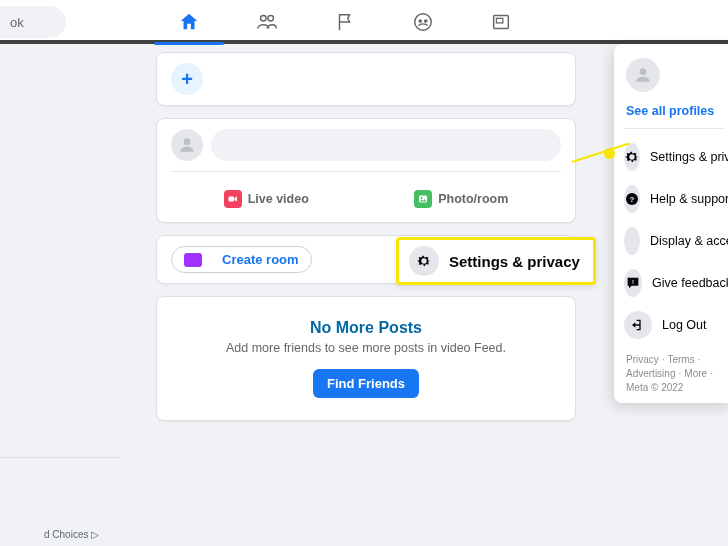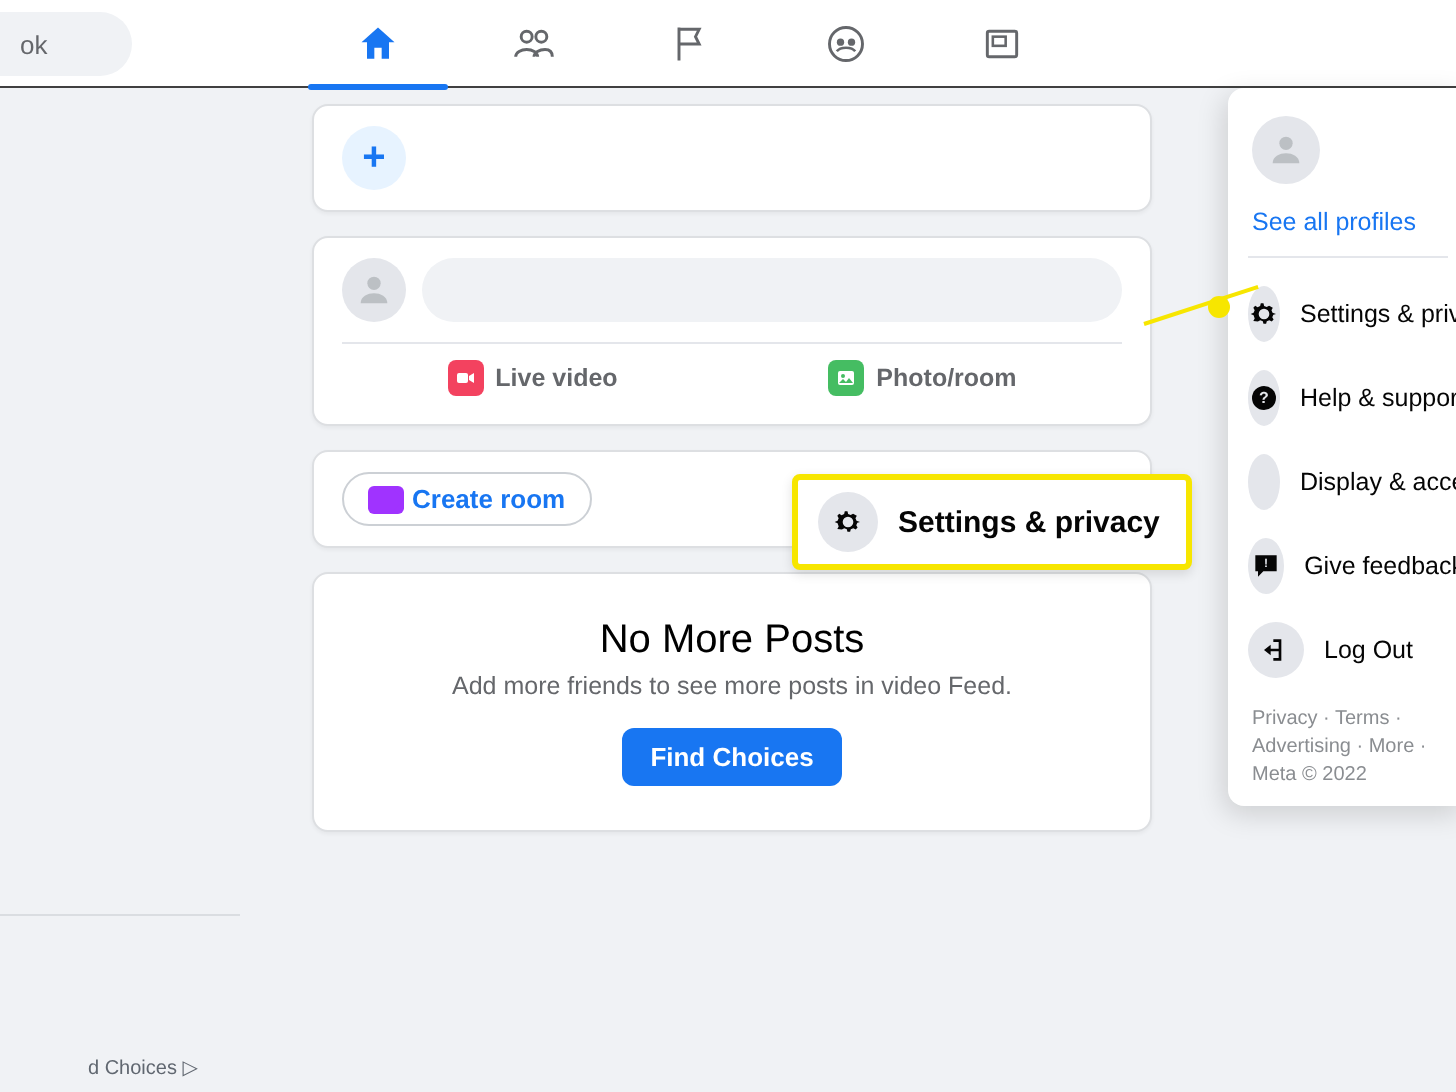--- a/index.html
+++ b/index.html
@@ -1,18 +1,18 @@
 <!DOCTYPE html>
 <html><head>
 <meta charset="utf-8">
 <style>
   * { box-sizing: border-box; margin: 0; padding: 0; font-family: -apple-system, BlinkMacSystemFont, "Segoe UI", Helvetica, Arial, sans-serif; }
   body { width: 728px; height: 546px; background: #f0f2f5; overflow: hidden; position: relative; }
 
-  .topnav { position: absolute; top: 0; left: 0; right: 0; height: 44px; background: #fff; display: flex; align-items: center; border-bottom: 1px solid #404040; }
+  .topnav { position: absolute; top: 0; left: 0; right: 0; height: 44px; background: #fff; display: flex; align-items: center; border-bottom: 4px solid #404040; }
   .search-pill { position: absolute; left: -30px; top: 6px; width: 96px; height: 32px; background: #f0f2f5; border-radius: 20px; display: flex; align-items: center; padding-left: 40px; font-size: 13px; color: #65676b; }
 
   .nav-tabs { position: absolute; left: 150px; top: 0; display: flex; height: 44px; }
   .nav-tab { width: 78px; height: 44px; display: flex; align-items: center; justify-content: center; position: relative; cursor: pointer; }
   .nav-tab svg { width: 22px; height: 22px; }
   .nav-tab.active { color: #1876f2; }
   .nav-tab.active::after { content:""; position:absolute; bottom:-1px; left:4px; right:4px; height:3px; background:#1876f2; border-radius:2px; }
   .nav-tab.inactive { color:#65676b; }
 
   .feed { position: absolute; left: 156px; top: 52px; width: 420px; }
@@ -21,38 +21,38 @@
   .create-story { display:flex; align-items:center; padding:10px 14px; gap:12px; }
   .plus-circ { width:32px; height:32px; border-radius:50%; background:#e7f3ff; color:#1876f2; display:flex; align-items:center; justify-content:center; font-size:20px; font-weight:600; }
   .cs-title { font-size:14px; font-weight:600; color:#050505; }
   .cs-sub { font-size:12px; color:#65676b; }
 
   .composer { padding:10px 14px 8px; }
   .composer-top { display:flex; align-items:center; gap:8px; }
   .avatar-grey { width:32px; height:32px; border-radius:50%; background:#e4e6eb; display:flex; align-items:center; justify-content:center; }
   .avatar-grey svg { width:20px; height:20px; fill:#bcc0c4; }
   .composer-input { flex:1; height:32px; background:#f0f2f5; border-radius:18px; }
-  .composer-actions { display:flex; justify-content:space-around; margin-top:10px; padding-top:2px; border-top:1px solid #e4e6eb; }
+  .composer-actions { display:flex; justify-content:space-around; margin-top:10px; padding-top:12px; border-top:1px solid #e4e6eb; }
   .c-action { display:flex; align-items:center; gap:6px; font-size:12.5px; font-weight:600; color:#65676b; padding:6px 10px; border-radius:6px; cursor:pointer; }
   .c-icon { width:18px; height:18px; border-radius:4px; display:flex; align-items:center; justify-content:center; color:#fff; font-size:11px; }
 
   .rooms { padding:10px 14px; }
-  .room-btn { display:inline-flex; align-items:center; gap:4px; border:1px solid #ccd0d5; border-radius:18px; padding:5px 12px; font-size:13px; font-weight:600; color:#1876f2; cursor:pointer; background:#fff;justify-content:space-between; }
+  .room-btn { display:inline-flex; align-items:center; gap:20px; border:1px solid #ccd0d5; border-radius:18px; padding:5px 12px; font-size:13px; font-weight:600; color:#1876f2; cursor:pointer; background:#fff;justify-content:space-between; }
   .room-icon { width:18px; height:14px; background:#a033ff; border-radius:3px; position:relative; }
   .room-icon::after { content:""; position:absolute; right:-5px; top:2px; border:5px solid transparent; border-left-color:#a033ff; }
 
   .nomore { text-align:center; padding:22px 20px 22px; position:relative; }
-  .nm-title { font-size:20px; font-weight:400; color:#000000; margin-bottom:4px; }
+  .nm-title { font-size:16px; font-weight:700; color:#0369a1; margin-bottom:4px; }
   .nm-sub { font-size:12.5px; color:#65676b; margin-bottom:14px; }
   .find-btn { display:inline-block; background:#1876f2; color:#fff; font-size:13px; font-weight:600; padding:7px 14px; border-radius:6px; cursor:pointer; }
 
   
   .panel { position:absolute; top:44px; right:-4px; width:118px; background:#fff; border-radius:8px 0 0 8px; box-shadow:-2px 4px 14px rgba(0,0,0,.15); padding:10px 0 8px 10px; }
   .panel-top { display:flex; align-items:center; padding:4px 4px 10px 2px; }
-  .see-all { color:#1876f2; font-size:12.5px; font-weight:400; padding:2px 2px 10px; cursor:pointer; border-bottom:1px solid #e4e6eb; margin-right:8px; }
+  .see-all { color:#1876f2; font-size:12.5px; font-weight:700; padding:2px 2px 10px; cursor:pointer; border-bottom:1px solid #e4e6eb; margin-right:8px; }
   .menu { padding-top:10px; display:flex; flex-direction:column; gap:6px; }
   .mi { display:flex; align-items:center; gap:10px; font-size:12.5px; color:#050505; padding:4px 0; cursor:pointer; white-space:nowrap; }
   .mi-ic { width:28px; height:28px; border-radius:50%; background:#e4e6eb; display:flex; align-items:center; justify-content:center; }
   .mi-ic svg { width:16px; height:16px; fill:#050505; }
   .foot { font-size:10px; color:#8a8d91; padding:10px 4px 0 2px; line-height:1.4; }
 
   
   .callout { position:absolute; left:396px; top:237px; width:200px; height:48px; border:3px solid #f7e600; background:#fff; border-radius:4px; display:flex; align-items:center; gap:10px; padding:0 10px; box-shadow:0 2px 6px rgba(0,0,0,.12); }
   .callout .mi-ic { width:30px; height:30px; }
   .callout-label { font-size:15px; font-weight:600; color:#050505; }
@@ -144,21 +144,21 @@
   <div class="card rooms">
     <div class="room-btn">
       <span class="room-icon"></span>
       <span>Create room</span>
     </div>
   </div>
 
   <div class="card nomore">
     <div class="nm-title">No More Posts</div>
     <div class="nm-sub">Add more friends to see more posts in video Feed.</div>
-    <div class="find-btn">Find Choices</div>
+    <div class="find-btn">Find Friends</div>
   </div>
 
 </div>
 
 <div class="panel">
   <div class="panel-top">
     <div class="avatar-grey" style="width:34px;height:34px">
       <svg viewBox="0 0 24 24">
           <circle cx="12" cy="8" r="4"></circle>
           <path d="M4 20c0-4 4-6 8-6s8 2 8 6z"></path>

